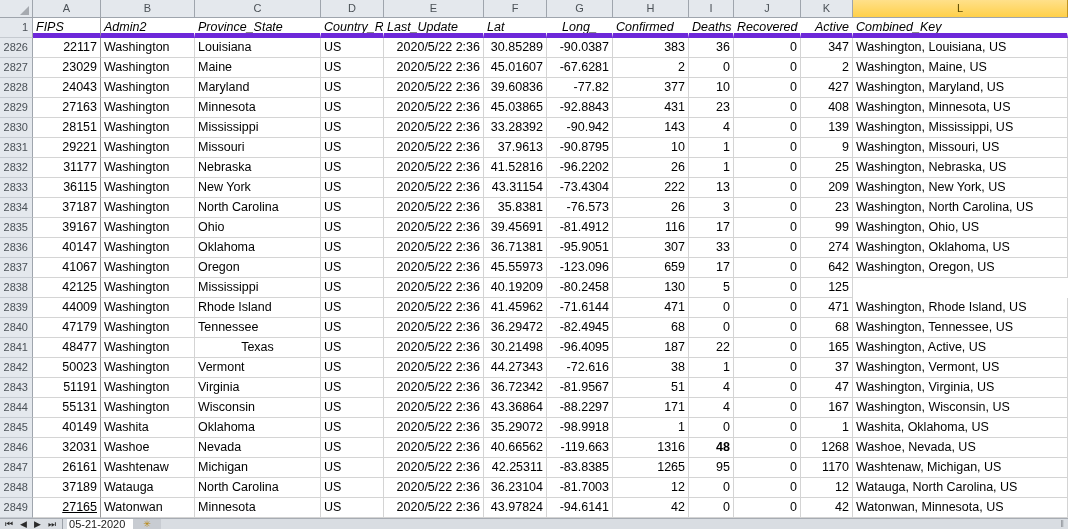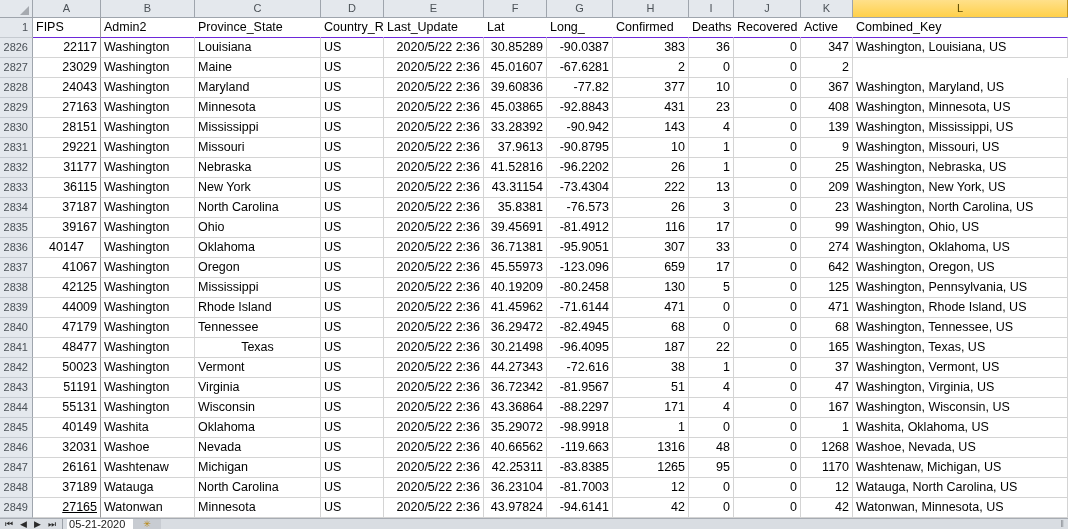--- a/index.html
+++ b/index.html
@@ -82,21 +82,21 @@
     overflow: hidden;
     white-space: nowrap;
     background: #ffffff;
   }
   .cell.num { text-align: right; }
   .cell.txt { text-align: left; }
   .cell.hdr { text-align: left; }
   
   .cell.colA { border-right: 1px solid #9a9a9a; }
   
-  .row-header .cell { border-right: 1px solid transparent; border-bottom: 1px solid #6d28d9; }
+  .row-header .cell { border-right: 1px solid transparent; border-bottom: 5px solid #6d28d9; font-style: italic; }
   .row-header .cell.colA { border-right: 1px solid #9a9a9a; }
 
   
   .tabstrip {
     position: absolute;
     left: 0; bottom: 0;
     width: 1068px;
     height: 11px;
     background: #d9dde2;
     border-top: 1px solid #a7acb3;
@@ -173,25 +173,25 @@
 
   <div id="grid">
       <div class="grid-row row-header">
         <div class="rowhead">1</div>
         <div class="cell hdr colA" style="width: 68px; min-width: 68px;">FIPS</div>
         <div class="cell hdr" style="width: 94px; min-width: 94px;">Admin2</div>
         <div class="cell hdr" style="width: 126px; min-width: 126px;">Province_State</div>
         <div class="cell hdr" style="width: 63px; min-width: 63px;">Country_R</div>
         <div class="cell hdr" style="width: 100px; min-width: 100px;">Last_Update</div>
         <div class="cell hdr" style="width: 63px; min-width: 63px;">Lat</div>
-        <div class="cell hdr" style="width: 66px; min-width: 66px;">Long_</div>
+        <div class="cell hdr" style="width: 66px; min-width: 66px; text-align: center;">Long_</div>
         <div class="cell hdr" style="width: 76px; min-width: 76px;">Confirmed</div>
         <div class="cell hdr" style="width: 45px; min-width: 45px;">Deaths</div>
         <div class="cell hdr" style="width: 67px; min-width: 67px;">Recovered</div>
-        <div class="cell hdr" style="width: 52px; min-width: 52px;">Active</div>
+        <div class="cell hdr" style="width: 52px; min-width: 52px; text-align: right;">Active</div>
         <div class="cell hdr" style="width: 215px; min-width: 215px;">Combined_Key</div>
       </div>
       <div class="grid-row">
         <div class="rowhead">2826</div>
         <div class="cell num colA" style="width: 68px; min-width: 68px;">22117</div>
         <div class="cell txt" style="width: 94px; min-width: 94px;">Washington</div>
         <div class="cell txt" style="width: 126px; min-width: 126px;">Louisiana</div>
         <div class="cell txt" style="width: 63px; min-width: 63px;">US</div>
         <div class="cell num" style="width: 100px; min-width: 100px;">2020/5/22 2:36</div>
         <div class="cell num" style="width: 63px; min-width: 63px;">30.85289</div>
@@ -208,34 +208,35 @@
         <div class="cell txt" style="width: 94px; min-width: 94px;">Washington</div>
         <div class="cell txt" style="width: 126px; min-width: 126px;">Maine</div>
         <div class="cell txt" style="width: 63px; min-width: 63px;">US</div>
         <div class="cell num" style="width: 100px; min-width: 100px;">2020/5/22 2:36</div>
         <div class="cell num" style="width: 63px; min-width: 63px;">45.01607</div>
         <div class="cell num" style="width: 66px; min-width: 66px;">-67.6281</div>
         <div class="cell num" style="width: 76px; min-width: 76px;">2</div>
         <div class="cell num" style="width: 45px; min-width: 45px;">0</div>
         <div class="cell num" style="width: 67px; min-width: 67px;">0</div>
         <div class="cell num" style="width: 52px; min-width: 52px;">2</div>
+        <div class="cell txt" style="width: 215px; min-width: 215px;">Washington, Maine, US</div>
       </div>
       <div class="grid-row">
         <div class="rowhead">2828</div>
         <div class="cell num colA" style="width: 68px; min-width: 68px;">24043</div>
         <div class="cell txt" style="width: 94px; min-width: 94px;">Washington</div>
         <div class="cell txt" style="width: 126px; min-width: 126px;">Maryland</div>
         <div class="cell txt" style="width: 63px; min-width: 63px;">US</div>
         <div class="cell num" style="width: 100px; min-width: 100px;">2020/5/22 2:36</div>
         <div class="cell num" style="width: 63px; min-width: 63px;">39.60836</div>
         <div class="cell num" style="width: 66px; min-width: 66px;">-77.82</div>
         <div class="cell num" style="width: 76px; min-width: 76px;">377</div>
         <div class="cell num" style="width: 45px; min-width: 45px;">10</div>
         <div class="cell num" style="width: 67px; min-width: 67px;">0</div>
-        <div class="cell num" style="width: 52px; min-width: 52px;">367</div>
+        <div class="cell num" style="width: 52px; min-width: 52px;">427</div>
         <div class="cell txt" style="width: 215px; min-width: 215px;">Washington, Maryland, US</div>
       </div>
       <div class="grid-row">
         <div class="rowhead">2829</div>
         <div class="cell num colA" style="width: 68px; min-width: 68px;">27163</div>
         <div class="cell txt" style="width: 94px; min-width: 94px;">Washington</div>
         <div class="cell txt" style="width: 126px; min-width: 126px;">Minnesota</div>
         <div class="cell txt" style="width: 63px; min-width: 63px;">US</div>
         <div class="cell num" style="width: 100px; min-width: 100px;">2020/5/22 2:36</div>
         <div class="cell num" style="width: 63px; min-width: 63px;">45.03865</div>
@@ -331,21 +332,21 @@
         <div class="cell num" style="width: 63px; min-width: 63px;">39.45691</div>
         <div class="cell num" style="width: 66px; min-width: 66px;">-81.4912</div>
         <div class="cell num" style="width: 76px; min-width: 76px;">116</div>
         <div class="cell num" style="width: 45px; min-width: 45px;">17</div>
         <div class="cell num" style="width: 67px; min-width: 67px;">0</div>
         <div class="cell num" style="width: 52px; min-width: 52px;">99</div>
         <div class="cell txt" style="width: 215px; min-width: 215px;">Washington, Ohio, US</div>
       </div>
       <div class="grid-row">
         <div class="rowhead">2836</div>
-        <div class="cell num colA" style="width: 68px; min-width: 68px; text-align: center;">40147</div>
+        <div class="cell num colA" style="width: 68px; min-width: 68px;">40147</div>
         <div class="cell txt" style="width: 94px; min-width: 94px;">Washington</div>
         <div class="cell txt" style="width: 126px; min-width: 126px;">Oklahoma</div>
         <div class="cell txt" style="width: 63px; min-width: 63px;">US</div>
         <div class="cell num" style="width: 100px; min-width: 100px;">2020/5/22 2:36</div>
         <div class="cell num" style="width: 63px; min-width: 63px;">36.71381</div>
         <div class="cell num" style="width: 66px; min-width: 66px;">-95.9051</div>
         <div class="cell num" style="width: 76px; min-width: 76px;">307</div>
         <div class="cell num" style="width: 45px; min-width: 45px;">33</div>
         <div class="cell num" style="width: 67px; min-width: 67px;">0</div>
         <div class="cell num" style="width: 52px; min-width: 52px;">274</div>
@@ -372,21 +373,20 @@
         <div class="cell txt" style="width: 94px; min-width: 94px;">Washington</div>
         <div class="cell txt" style="width: 126px; min-width: 126px;">Mississippi</div>
         <div class="cell txt" style="width: 63px; min-width: 63px;">US</div>
         <div class="cell num" style="width: 100px; min-width: 100px;">2020/5/22 2:36</div>
         <div class="cell num" style="width: 63px; min-width: 63px;">40.19209</div>
         <div class="cell num" style="width: 66px; min-width: 66px;">-80.2458</div>
         <div class="cell num" style="width: 76px; min-width: 76px;">130</div>
         <div class="cell num" style="width: 45px; min-width: 45px;">5</div>
         <div class="cell num" style="width: 67px; min-width: 67px;">0</div>
         <div class="cell num" style="width: 52px; min-width: 52px;">125</div>
-        <div class="cell txt" style="width: 215px; min-width: 215px;">Washington, Pennsylvania, US</div>
       </div>
       <div class="grid-row">
         <div class="rowhead">2839</div>
         <div class="cell num colA" style="width: 68px; min-width: 68px;">44009</div>
         <div class="cell txt" style="width: 94px; min-width: 94px;">Washington</div>
         <div class="cell txt" style="width: 126px; min-width: 126px;">Rhode Island</div>
         <div class="cell txt" style="width: 63px; min-width: 63px;">US</div>
         <div class="cell num" style="width: 100px; min-width: 100px;">2020/5/22 2:36</div>
         <div class="cell num" style="width: 63px; min-width: 63px;">41.45962</div>
         <div class="cell num" style="width: 66px; min-width: 66px;">-71.6144</div>
@@ -417,21 +417,21 @@
         <div class="cell txt" style="width: 94px; min-width: 94px;">Washington</div>
         <div class="cell txt" style="width: 126px; min-width: 126px; text-align: center;">Texas</div>
         <div class="cell txt" style="width: 63px; min-width: 63px;">US</div>
         <div class="cell num" style="width: 100px; min-width: 100px;">2020/5/22 2:36</div>
         <div class="cell num" style="width: 63px; min-width: 63px;">30.21498</div>
         <div class="cell num" style="width: 66px; min-width: 66px;">-96.4095</div>
         <div class="cell num" style="width: 76px; min-width: 76px;">187</div>
         <div class="cell num" style="width: 45px; min-width: 45px;">22</div>
         <div class="cell num" style="width: 67px; min-width: 67px;">0</div>
         <div class="cell num" style="width: 52px; min-width: 52px;">165</div>
-        <div class="cell txt" style="width: 215px; min-width: 215px;">Washington, Texas, US</div>
+        <div class="cell txt" style="width: 215px; min-width: 215px;">Washington, Active, US</div>
       </div>
       <div class="grid-row">
         <div class="rowhead">2842</div>
         <div class="cell num colA" style="width: 68px; min-width: 68px;">50023</div>
         <div class="cell txt" style="width: 94px; min-width: 94px;">Washington</div>
         <div class="cell txt" style="width: 126px; min-width: 126px;">Vermont</div>
         <div class="cell txt" style="width: 63px; min-width: 63px;">US</div>
         <div class="cell num" style="width: 100px; min-width: 100px;">2020/5/22 2:36</div>
         <div class="cell num" style="width: 63px; min-width: 63px;">44.27343</div>
         <div class="cell num" style="width: 66px; min-width: 66px;">-72.616</div>
@@ -489,21 +489,21 @@
       <div class="grid-row">
         <div class="rowhead">2846</div>
         <div class="cell num colA" style="width: 68px; min-width: 68px; padding-left: 6px;">32031</div>
         <div class="cell txt" style="width: 94px; min-width: 94px;">Washoe</div>
         <div class="cell txt" style="width: 126px; min-width: 126px;">Nevada</div>
         <div class="cell txt" style="width: 63px; min-width: 63px;">US</div>
         <div class="cell num" style="width: 100px; min-width: 100px;">2020/5/22 2:36</div>
         <div class="cell num" style="width: 63px; min-width: 63px;">40.66562</div>
         <div class="cell num" style="width: 66px; min-width: 66px;">-119.663</div>
         <div class="cell num" style="width: 76px; min-width: 76px;">1316</div>
-        <div class="cell num" style="width: 45px; min-width: 45px;">48</div>
+        <div class="cell num" style="width: 45px; min-width: 45px; font-weight: bold;">48</div>
         <div class="cell num" style="width: 67px; min-width: 67px;">0</div>
         <div class="cell num" style="width: 52px; min-width: 52px;">1268</div>
         <div class="cell txt" style="width: 215px; min-width: 215px;">Washoe, Nevada, US</div>
       </div>
       <div class="grid-row">
         <div class="rowhead">2847</div>
         <div class="cell num colA" style="width: 68px; min-width: 68px;">26161</div>
         <div class="cell txt" style="width: 94px; min-width: 94px;">Washtenaw</div>
         <div class="cell txt" style="width: 126px; min-width: 126px;">Michigan</div>
         <div class="cell txt" style="width: 63px; min-width: 63px;">US</div>

